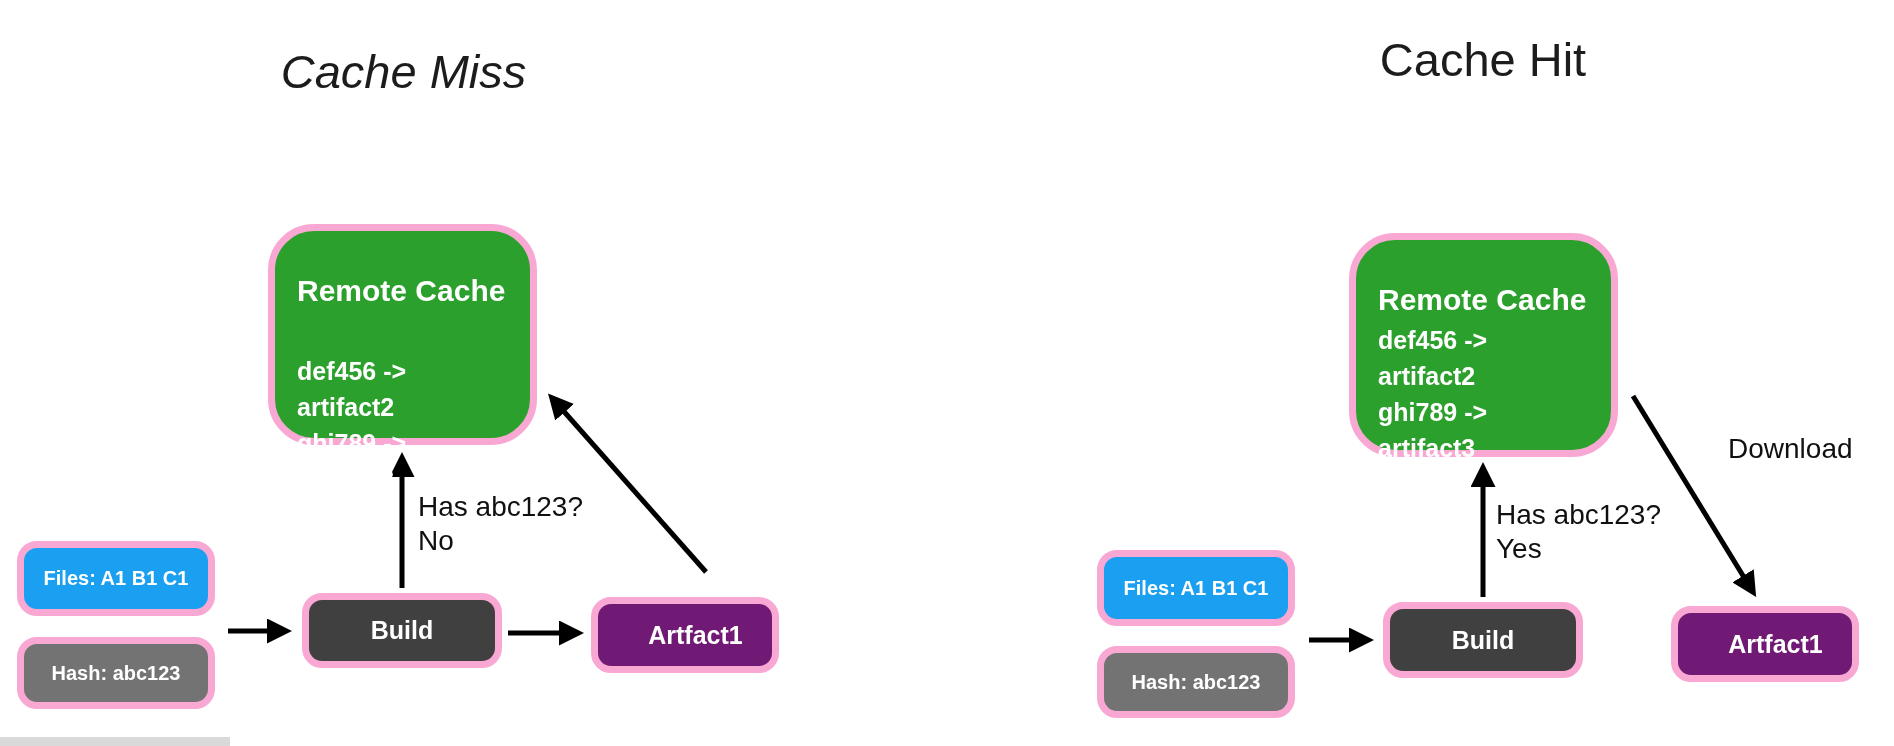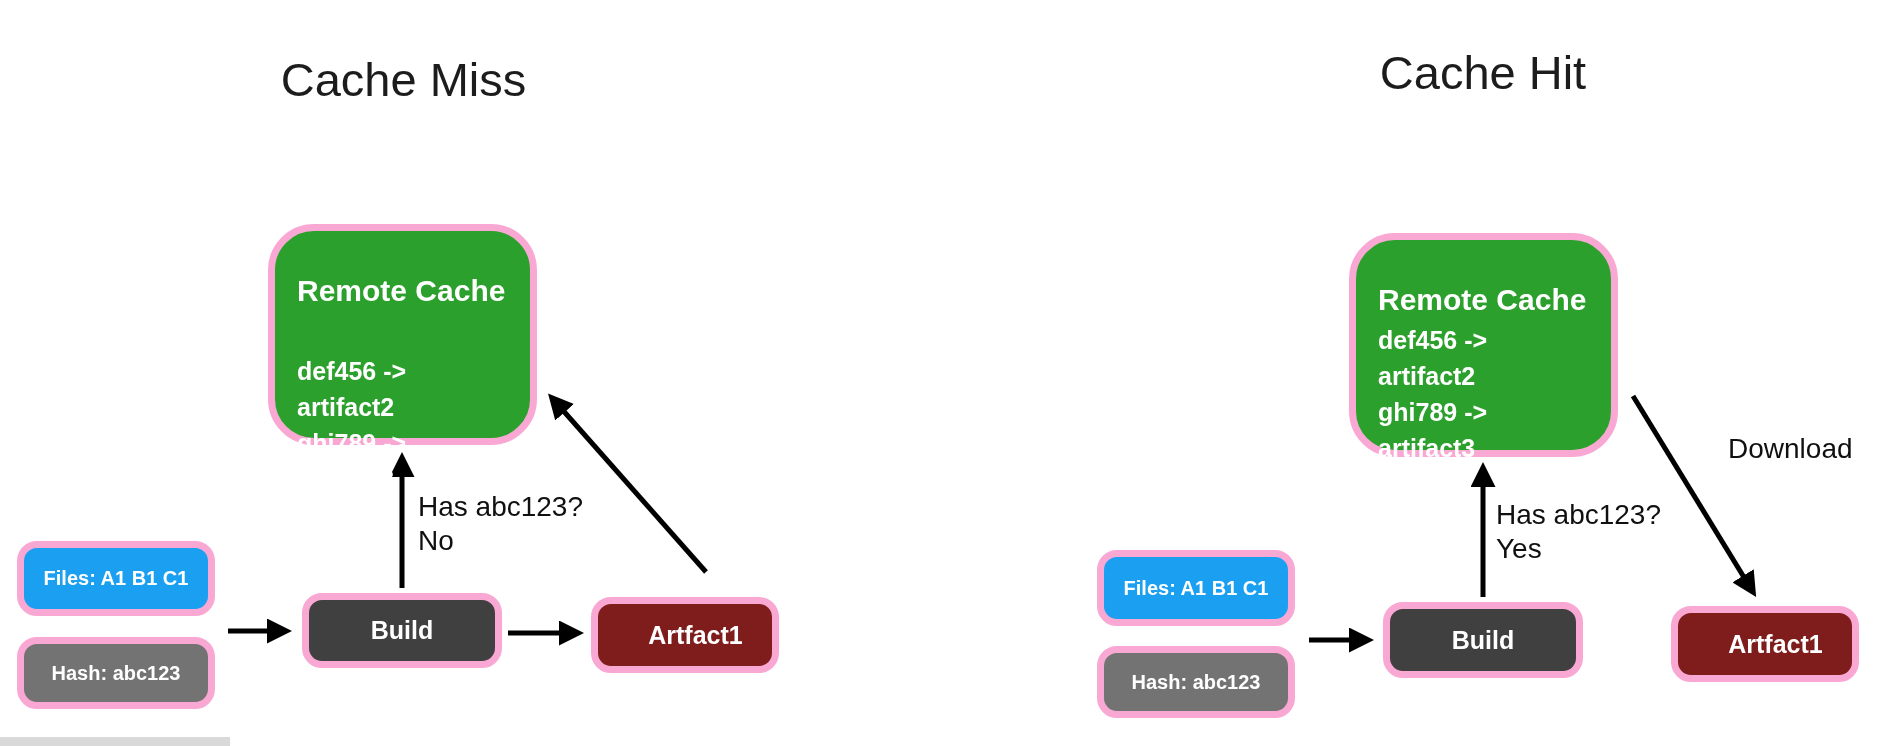--- a/index.html
+++ b/index.html
@@ -59,21 +59,21 @@
     border-radius: 20px;
     font-size: 20px;
   }
   .mid-box {
     border-radius: 20px;
     font-size: 25px;
   }
   .files  { background: #1b9ff0; }
   .hash   { background: #737373; }
   .build  { background: #404040; }
-  .artifact { background: #7f1d1d; padding-left: 21px; }
+  .artifact { background: #701a75; padding-left: 21px; }
   .arrow-label {
     position: absolute;
     font-size: 28px;
     color: #101010;
     line-height: 34px;
     white-space: nowrap;
   }
   #arrows {
     position: absolute;
     left: 0; top: 0;
@@ -109,21 +109,21 @@
     <line x1="228" y1="631" x2="286" y2="631" marker-end="url(#ah)"></line>
     <line x1="402" y1="588" x2="402" y2="458" marker-end="url(#ah)"></line>
     <line x1="508" y1="633" x2="578" y2="633" marker-end="url(#ah)"></line>
     <line x1="706" y1="572" x2="552" y2="398" marker-end="url(#ah)"></line>
 
     <line x1="1309" y1="640" x2="1368" y2="640" marker-end="url(#ah)"></line>
     <line x1="1483" y1="597" x2="1483" y2="468" marker-end="url(#ah)"></line>
     <line x1="1633" y1="396" x2="1753" y2="592" marker-end="url(#ah)"></line>
   </svg>
 
-  <div class="panel-title" style="left:272px; top:52px; width:263px;">Cache Miss</div>
+  <div class="panel-title" style="left:272px; top:44px; width:263px;font-style:italic;">Cache Miss</div>
 
   <div class="box remote-cache" style="left:268px; top:224px; width:269px; height:221px;">
     <div class="rc-title">Remote Cache</div>
     <div class="rc-entries gapped">
       <div>def456 -&gt; artifact2</div>
       <div>ghi789 -&gt; artifact3</div>
     </div>
   </div>
 
   <div class="box small-box files" style="left:17px; top:541px; width:198px; height:75px;">Files: A1 B1 C1</div>
@@ -133,21 +133,21 @@
   <div class="box mid-box build" style="left:302px; top:593px; width:200px; height:75px;">Build</div>
 
   <div class="box mid-box artifact" style="left:591px; top:597px; width:188px; height:76px;">Artfact1</div>
 
   <div class="arrow-label" style="left:418px; top:490px;">
     <div>Has abc123?</div>
     <div>No</div>
   </div>
 
 
-  <div class="panel-title" style="left:1371px; top:45px; width:224px;">Cache Hit</div>
+  <div class="panel-title" style="left:1371px; top:32px; width:224px;">Cache Hit</div>
 
   <div class="box remote-cache" style="left:1349px; top:233px; width:269px; height:224px;">
     <div class="rc-title">Remote Cache</div>
     <div class="rc-entries tight">
       <div>def456 -&gt; artifact2</div>
       <div>ghi789 -&gt; artifact3</div>
     </div>
   </div>
 
   <div class="box small-box files" style="left:1097px; top:550px; width:198px; height:76px;">Files: A1 B1 C1</div>

